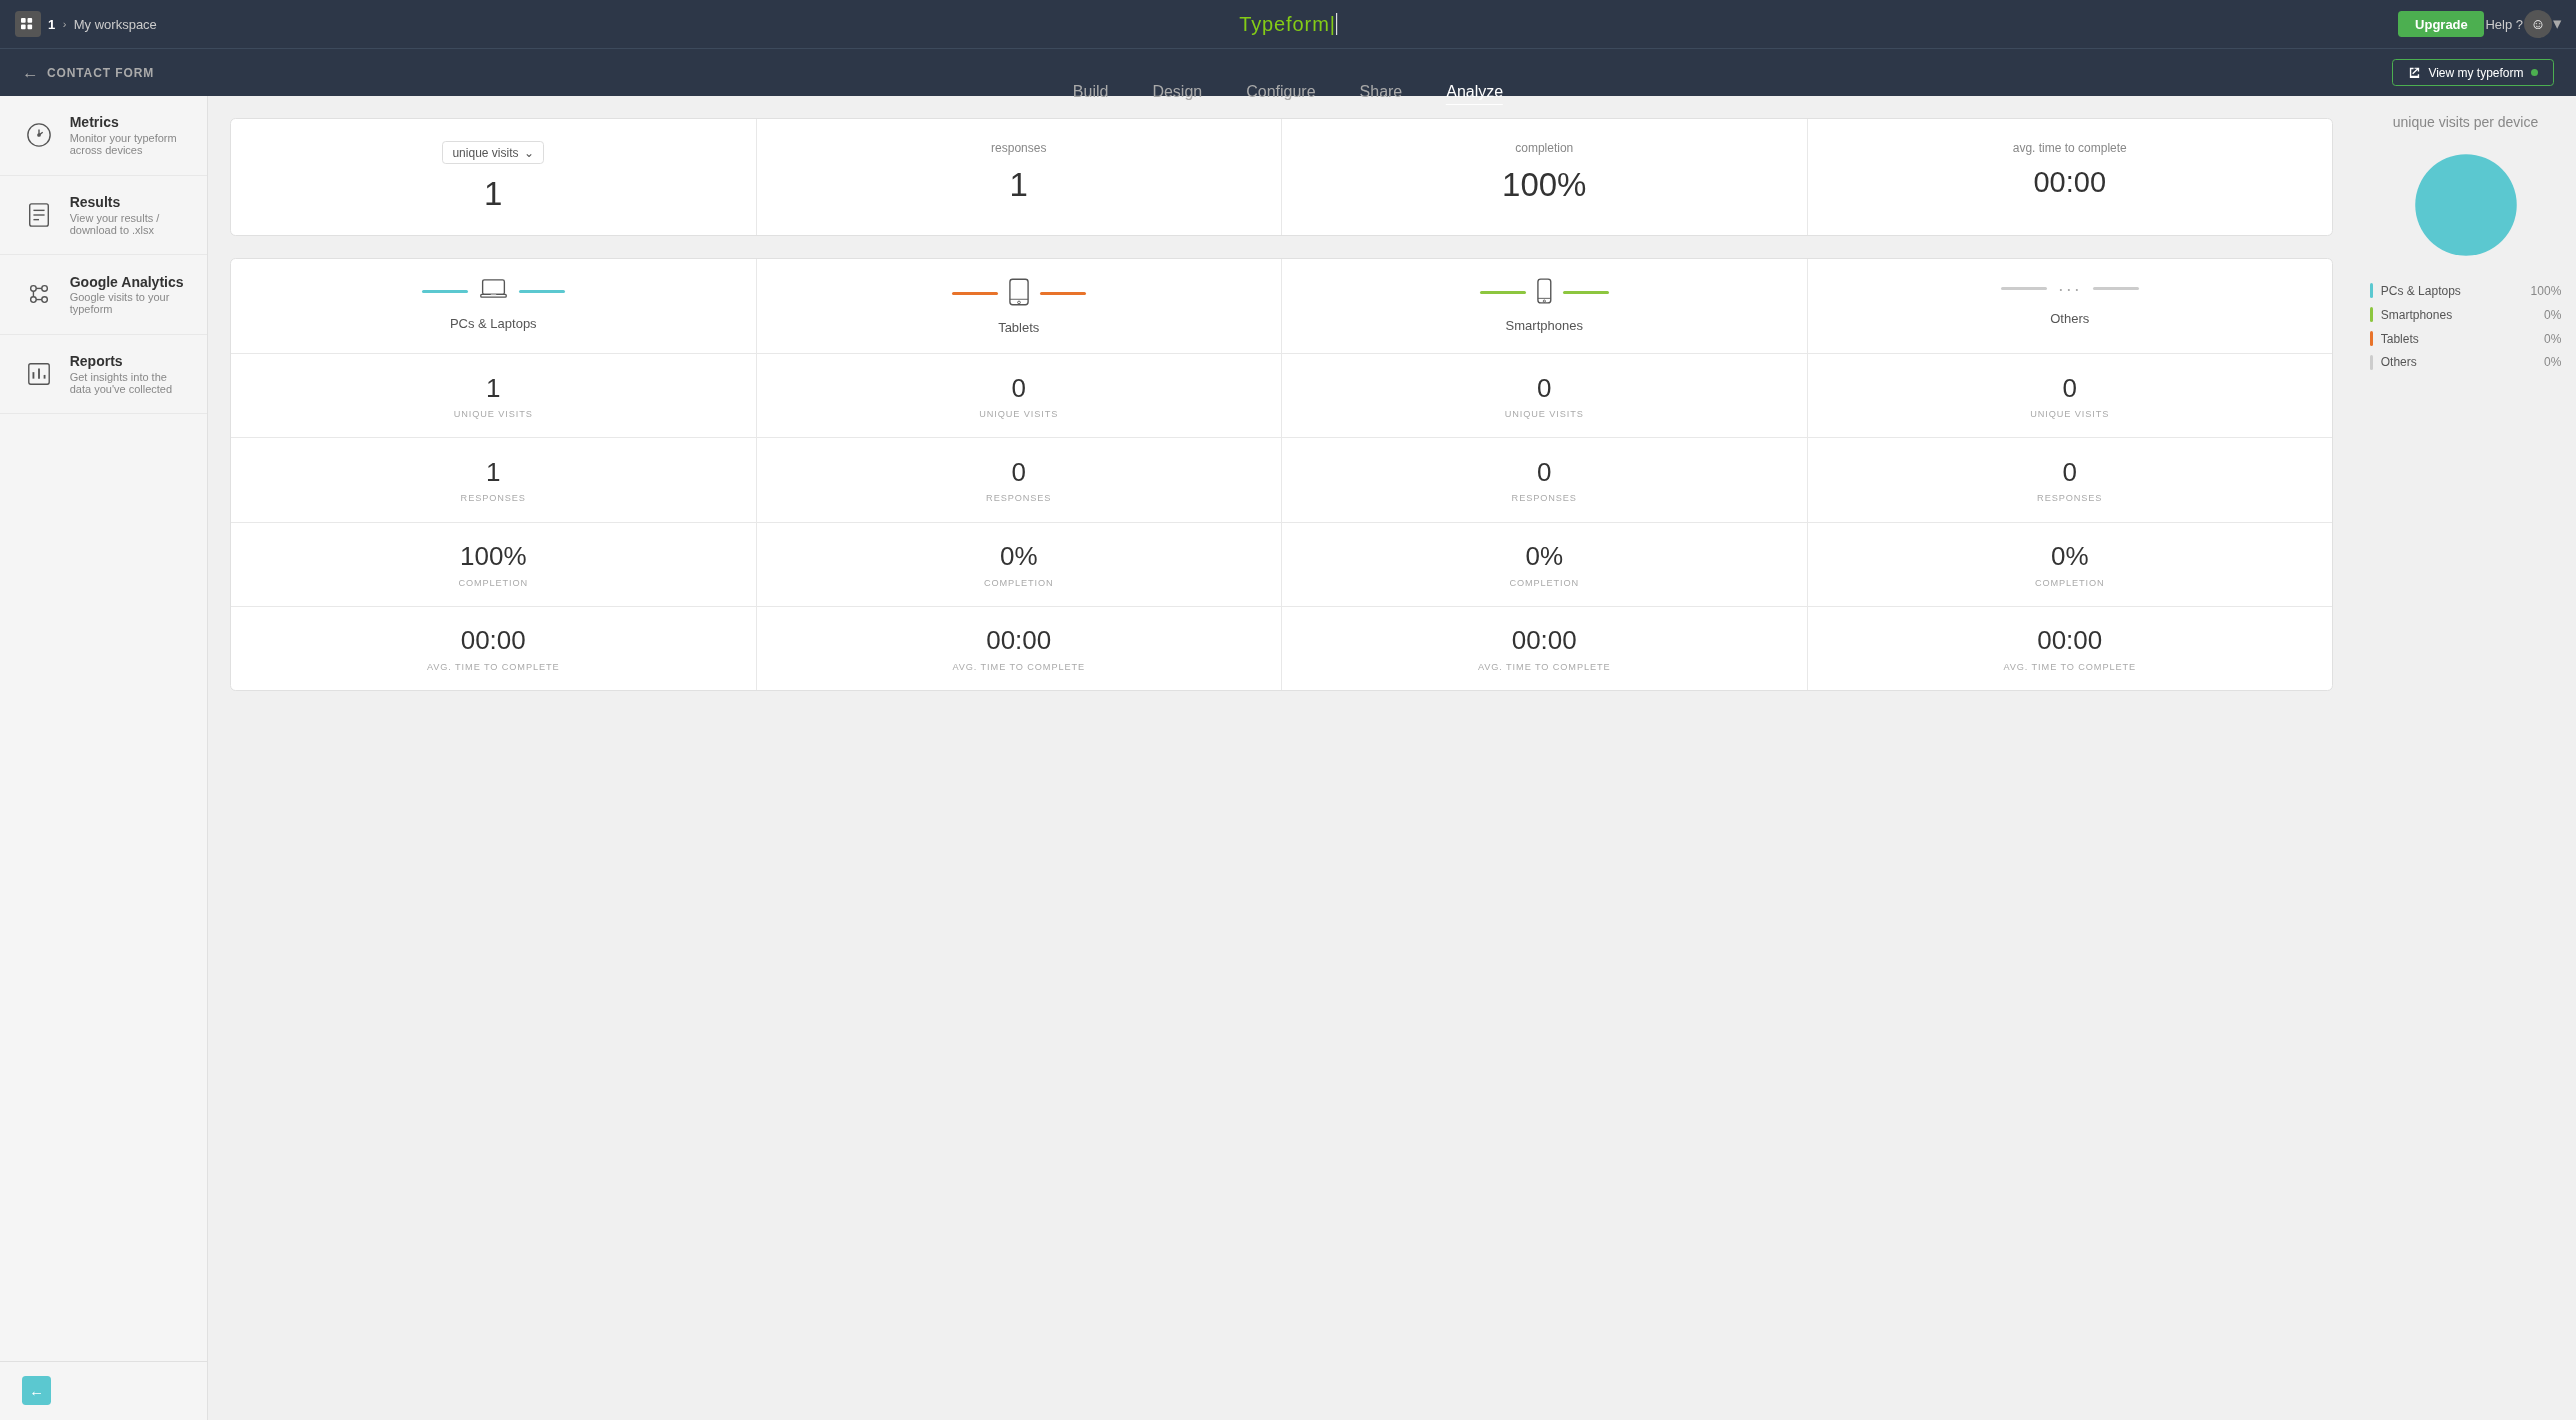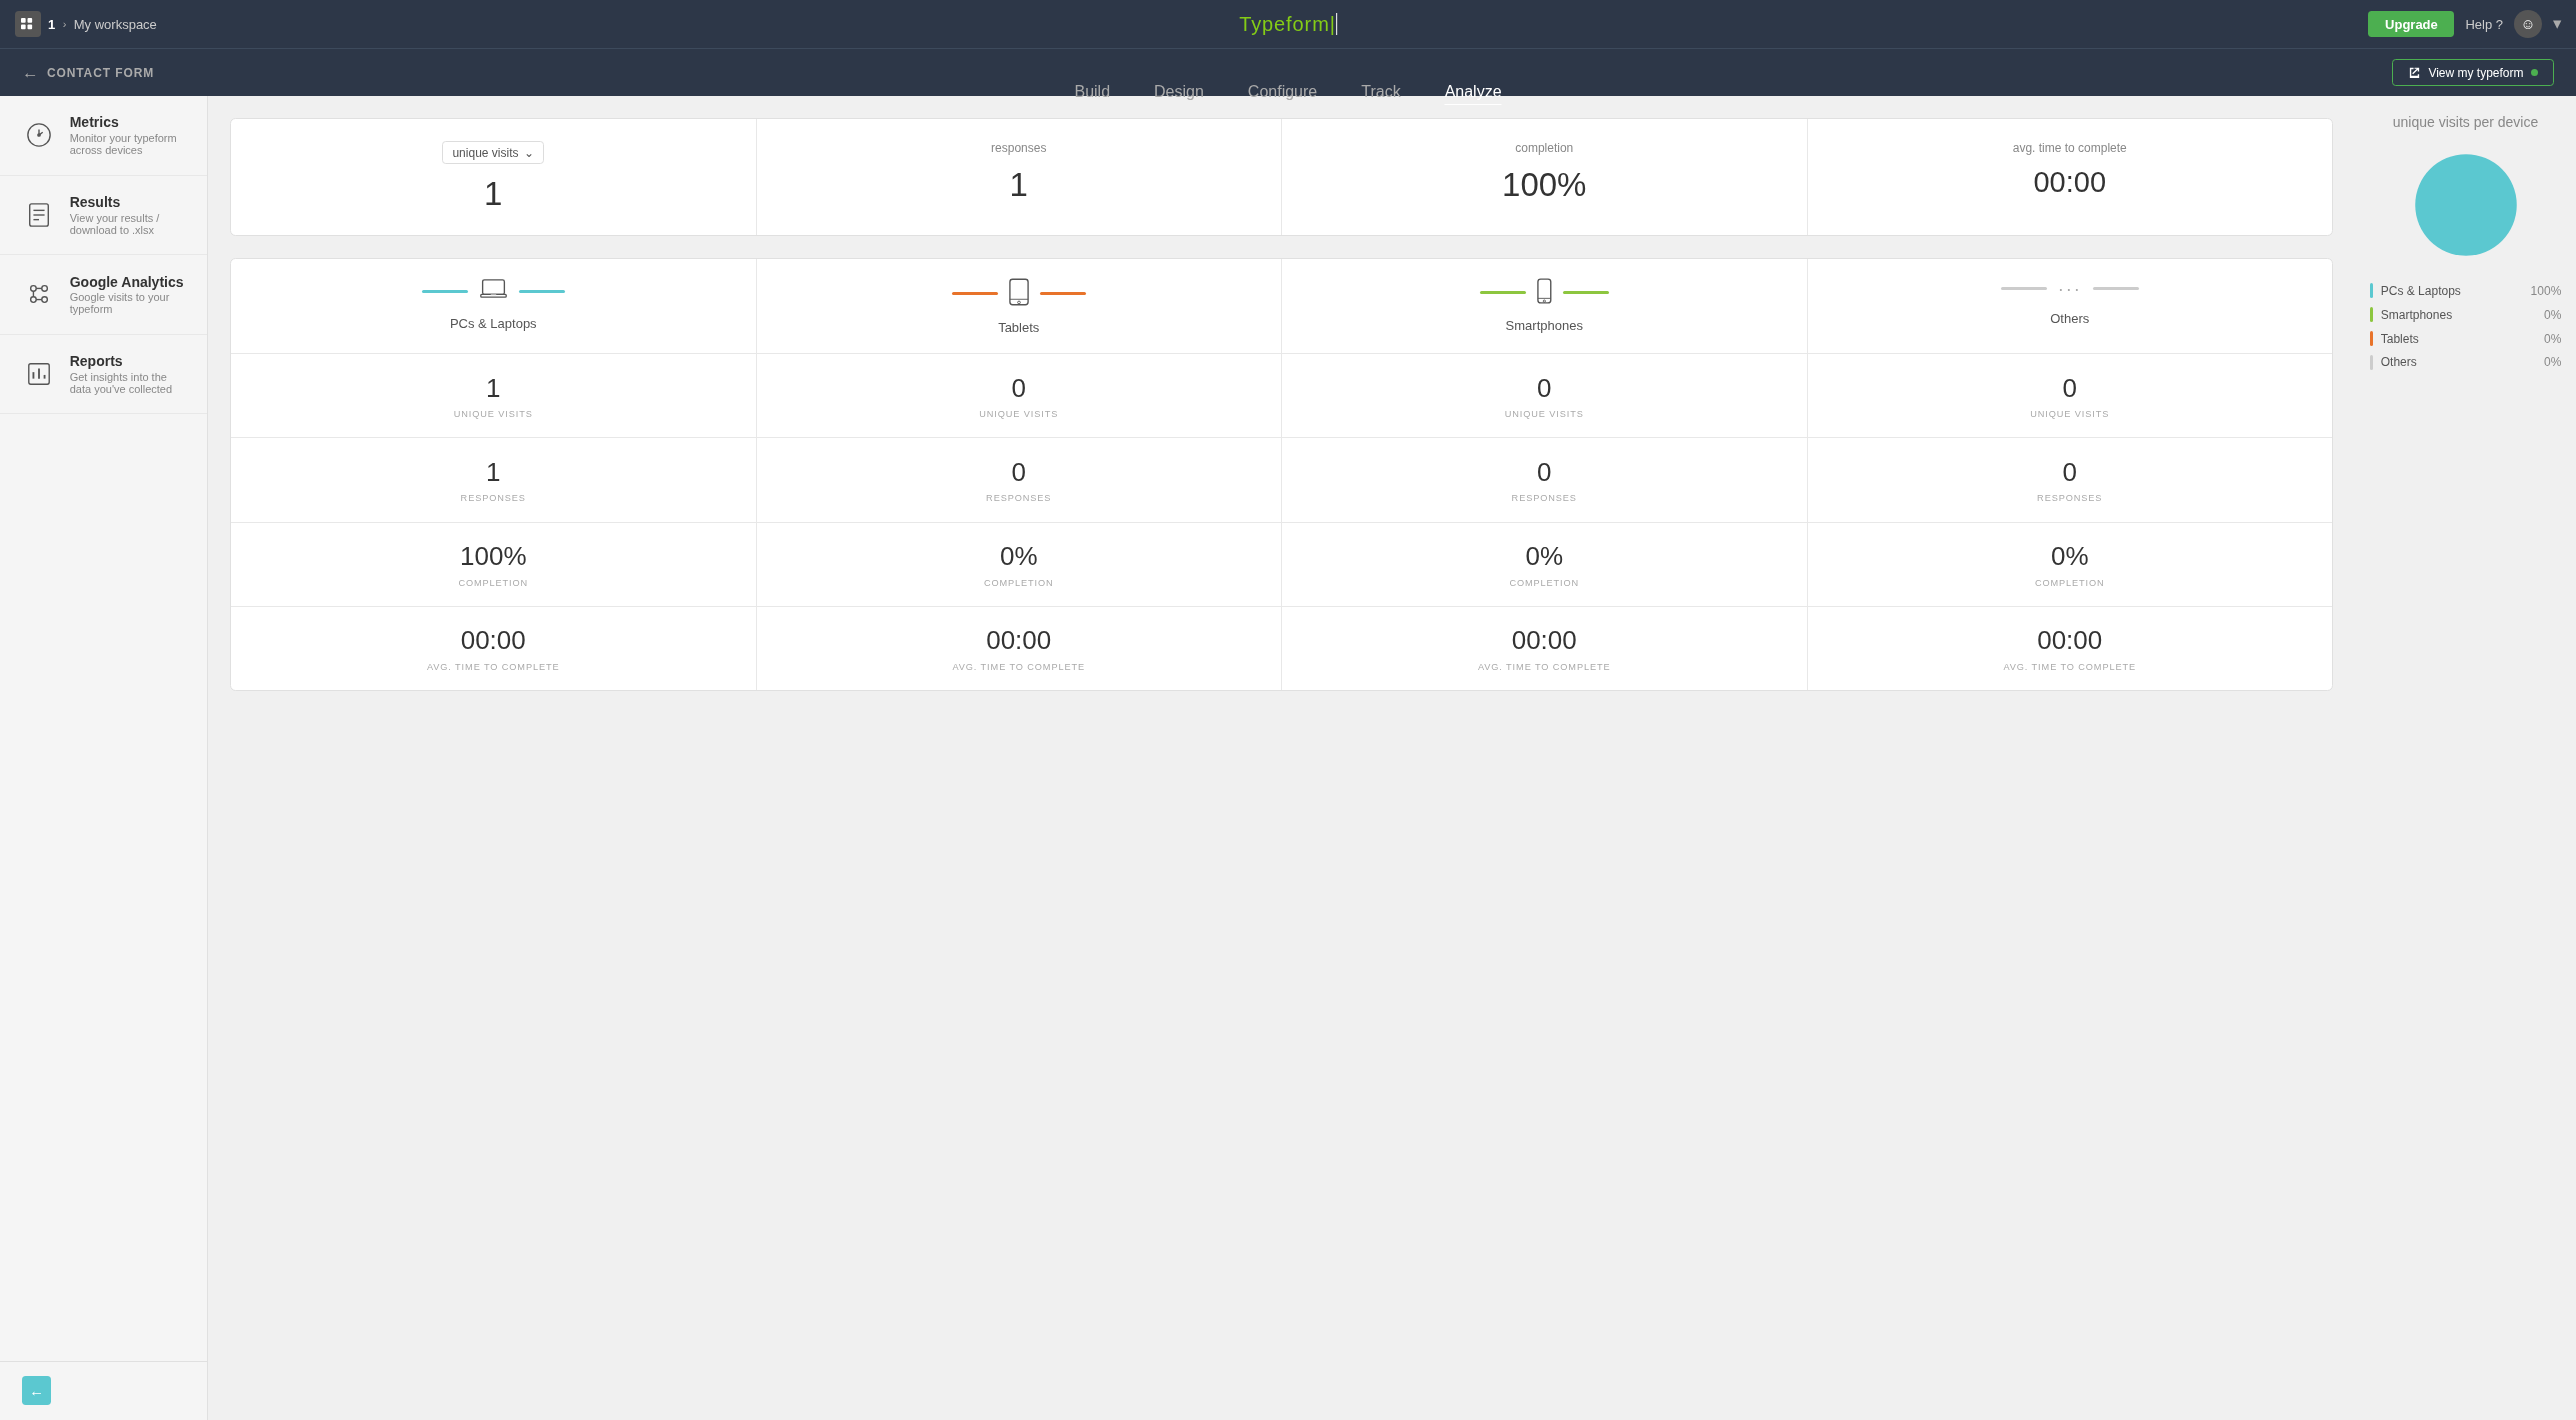--- a/index.html
+++ b/index.html
@@ -54,21 +54,21 @@
     }
     .cursor-blink {
       border-right: 1.8px solid white;
       animation: blink 1s infinite;
     }
     @keyframes blink { 0%, 100% { border-color: white; } 50% { border-color: transparent; } }
     .top-nav-right {
       margin-left: auto;
       display: flex;
       align-items: center;
-      gap: 11px;
+      gap: 1px;
     }
     .upgrade-btn {
       background: #4CAF50;
       color: white;
       border: none;
       padding: 5.5px 16.6px;
       border-radius: 3.7px;
       font-size: 13px;
       font-weight: 600;
       cursor: pointer;
@@ -405,21 +405,21 @@
 
 <div class="second-nav">
   <div class="back-btn">
     <span class="back-arrow">←</span>
     <span>CONTACT FORM</span>
   </div>
   <div class="second-nav-tabs">
     <button class="nav-tab">Build</button>
     <button class="nav-tab">Design</button>
     <button class="nav-tab">Configure</button>
-    <button class="nav-tab">Track</button>
+    <button class="nav-tab">Share</button>
     <button class="nav-tab active">Analyze</button>
   </div>
   <button class="view-typeform-btn">
     <svg width="13" height="13" viewBox="0 0 14 14" fill="none">
       <path d="M2 2h4v1.5H3.5v7h7V9H12v4H2V2z" fill="white"></path>
       <path d="M8 2h4v4h-1.5V4.06L5.56 9l-1.06-1.06 4.94-4.94H7V2z" fill="white"></path>
     </svg>
     <span>View my typeform</span>
     <span class="green-dot"></span>
   </button>

